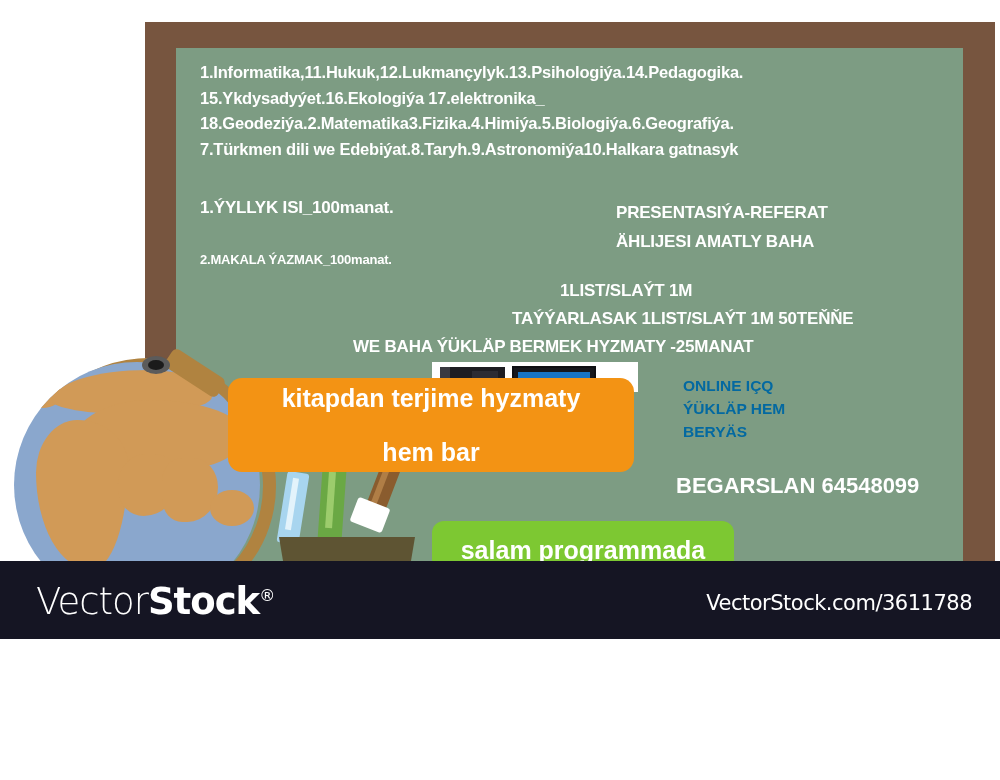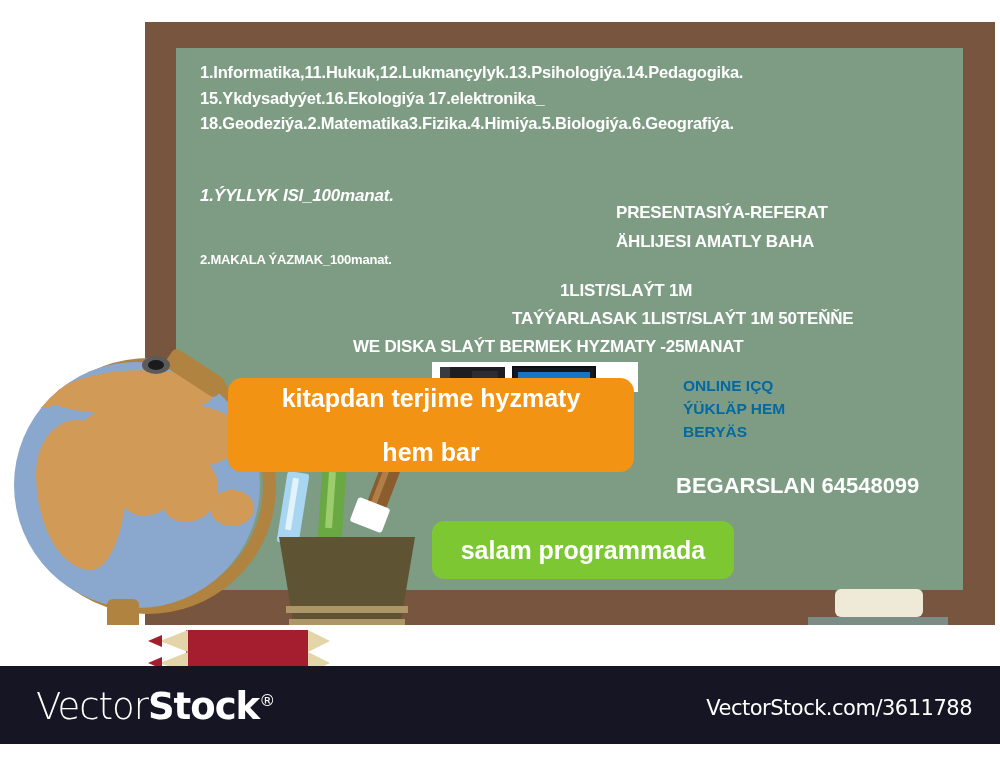--- a/index.html
+++ b/index.html
@@ -3,21 +3,21 @@
 <meta charset="utf-8">
 <style>
   html, body {
     margin: 0;
     padding: 0;
     background: #ffffff;
   }
   #stage {
     position: relative;
     width: 1000px;
-    height: 744px;
+    height: 639px;
     background: #ffffff;
     overflow: hidden;
     font-family: "Liberation Sans", sans-serif;
   }
 
   
   #board-frame {
     position: absolute;
     left: 145px; top: 22px;
     width: 850px; height: 604px;
@@ -50,21 +50,21 @@
   .board-text {
     position: absolute;
     color: #ffffff;
     font-weight: bold;
     white-space: nowrap;
     letter-spacing: -0.2px;
   }
   #subject-list { left: 200px; top: 60px; }
   #subject-list div { font-size: 16.5px; line-height: 25.5px; }
 
-  #price-1 { left: 200px; top: 186px; font-size: 17px; font-style: italic; }
+  #price-1 { left: 200px; top: 198px; font-size: 17px; }
   #price-2 { left: 200px; top: 252px; font-size: 13px; }
 
   #pres-block { left: 616px; top: 198px; }
   #pres-block div { font-size: 17px; line-height: 29px; }
 
   #slide-1 { left: 560px; top: 281px; font-size: 17px; }
   #slide-2 { left: 512px; top: 309px; font-size: 17px; }
   #slide-3 { left: 353px; top: 337px; font-size: 17px; }
 
   #online-block {
@@ -382,33 +382,34 @@
   <div id="board-frame"></div>
   <div id="board-surface"></div>
   <div id="desk-line"></div>
   <div id="chalk-piece"></div>
   <div id="eraser-piece"></div>
 
   <div class="board-text" id="subject-list">
     <div>1.Informatika,11.Hukuk,12.Lukmançylyk.13.Psihologiýa.14.Pedagogika.</div>
     <div>15.Ykdysadyýet.16.Ekologiýa 17.elektronika_</div>
     <div>18.Geodeziýa.2.Matematika3.Fizika.4.Himiýa.5.Biologiýa.6.Geografiýa.</div>
+    <div>7.Türkmen dili we Edebiýat.8.Taryh.9.Astronomiýa10.Halkara gatnasyk</div>
   </div>
 
   <div class="board-text" id="price-1">1.ÝYLLYK ISI_100manat.</div>
   <div class="board-text" id="price-2">2.MAKALA ÝAZMAK_100manat.</div>
 
   <div class="board-text" id="pres-block">
     <div>PRESENTASIÝA-REFERAT</div>
     <div>ÄHLIJESI AMATLY BAHA</div>
   </div>
 
   <div class="board-text" id="slide-1">1LIST/SLAÝT 1M</div>
   <div class="board-text" id="slide-2">TAÝÝARLASAK 1LIST/SLAÝT 1M 50TEŇŇE</div>
-  <div class="board-text" id="slide-3">WE DISKA SLAÝT BERMEK HYZMATY -25MANAT</div>
+  <div class="board-text" id="slide-3">WE BAHA ÝÜKLÄP BERMEK HYZMATY -25MANAT</div>
 
   <div id="photo-patch">
     <div id="thumb-tower"></div>
     <div id="thumb-monitor"></div>
   </div>
 
   <div id="online-block">
     <div>ONLINE IÇQ</div>
     <div>ÝÜKLÄP HEM</div>
     <div>BERYÄS</div>

